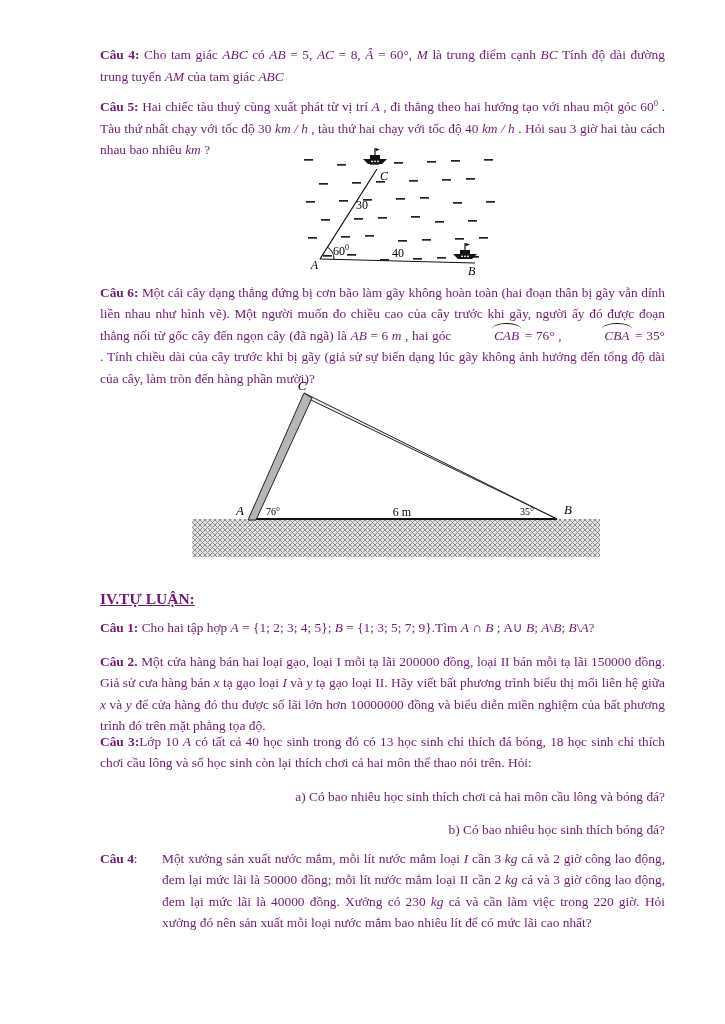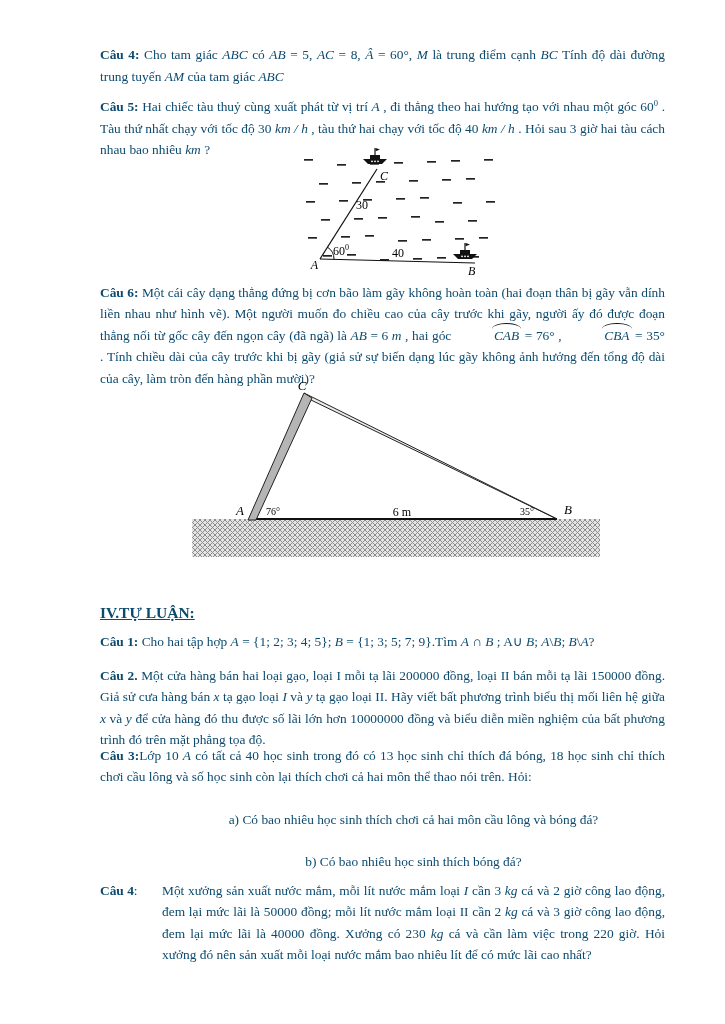--- a/index.html
+++ b/index.html
@@ -1,33 +1,33 @@
 <!DOCTYPE html>
 <html><head>
 <meta charset="utf-8">
 <style>
   html,body{margin:0;padding:0;background:#fff;}
   .page{
     position:relative;width:725px;height:1024px;background:#ffffff;
     box-sizing:border-box;padding:44px 60px 10px 100px;overflow:hidden;
-    font-family:"Liberation Serif",serif;font-size:13.4px;line-height:21.5px;color:#0c4a6e;
+    font-family:"Liberation Serif",serif;font-size:13.4px;line-height:21.5px;color:#701a75;
   }
   p.para{margin:0 0 9px;text-align:justify;}
   p.tight{margin-bottom:0;}
   sup{font-size:8.5px;line-height:0;vertical-align:super;}
   .arc{position:relative;display:inline-block;padding:0 2px;margin-left:37px;}
   .arc::before{
     content:"";position:absolute;left:0;right:0;top:-2px;height:5px;
     border-top:1.2px solid #101010;
     border-radius:50% 50% 0 0 / 100% 100% 0 0;
   }
   .diagram-boat{position:relative;width:200px;height:130px;margin:-14px 0 5px 200px;}
   .diagram-tree{position:relative;width:420px;height:187px;margin:-9px 0 0 90px;}
-  h2.section{font-size:15.5px;font-weight:bold;text-decoration:underline;margin:36px 0 8px;line-height:20px;}
-  p.item{margin:21px 0 7px 62px;text-align:center;}
+  h2.section{font-size:15.5px;font-weight:bold;text-decoration:underline;margin:22px 0 8px;line-height:20px;}
+  p.item{margin:12px 0 7px 62px;text-align:right;}
   .hang{display:flex;margin-top:5px;}
   .hang-label{width:62px;flex:none;}
   .hang-body{flex:1;text-align:justify;}
   svg{display:block;font-family:"Liberation Serif",serif;}
 </style>
 </head>
 <body>
 
 <div class="page">
 

